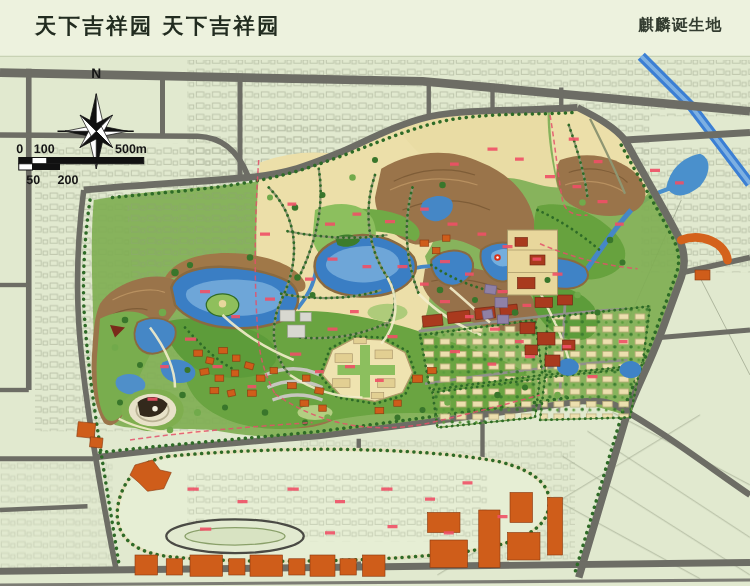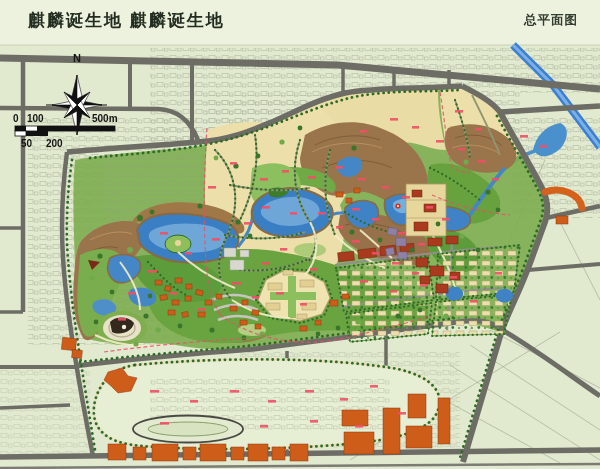--- a/index.html
+++ b/index.html
@@ -22,22 +22,22 @@
   .tc{fill:#39762b;}
   .tc2{fill:#71aa4b;}
   .skl{stroke:#98a088;stroke-width:.8;opacity:.7;}
   .txt{font-family:"Liberation Sans",sans-serif;font-weight:bold;fill:#151515;}
 </style>
 </head>
 <body>
 
 <div class="stage">
   <div class="hdr">
-    <span class="title">麒麟诞生地 麒麟诞生地</span>
-    <span class="plan">总平面图</span>
+    <span class="title">天下吉祥园 天下吉祥园</span>
+    <span class="plan">麒麟诞生地</span>
   </div>
 
   <svg width="600" height="469" viewBox="0 0 600 469">
     <defs>
       <pattern id="fab" width="13" height="9" patternUnits="userSpaceOnUse">
         <rect x="1" y="1.5" width="6" height="4" fill="none" stroke="#9aa289" stroke-width="0.7"></rect>
         <rect x="8.5" y="3" width="3.5" height="3" fill="none" stroke="#9aa289" stroke-width="0.7"></rect>
       </pattern>
       <pattern id="resi" width="13" height="10" patternUnits="userSpaceOnUse">
         <rect x="1" y="1" width="8" height="4.5" fill="#ecdfae" stroke="#b2a26e" stroke-width="0.5"></rect>

